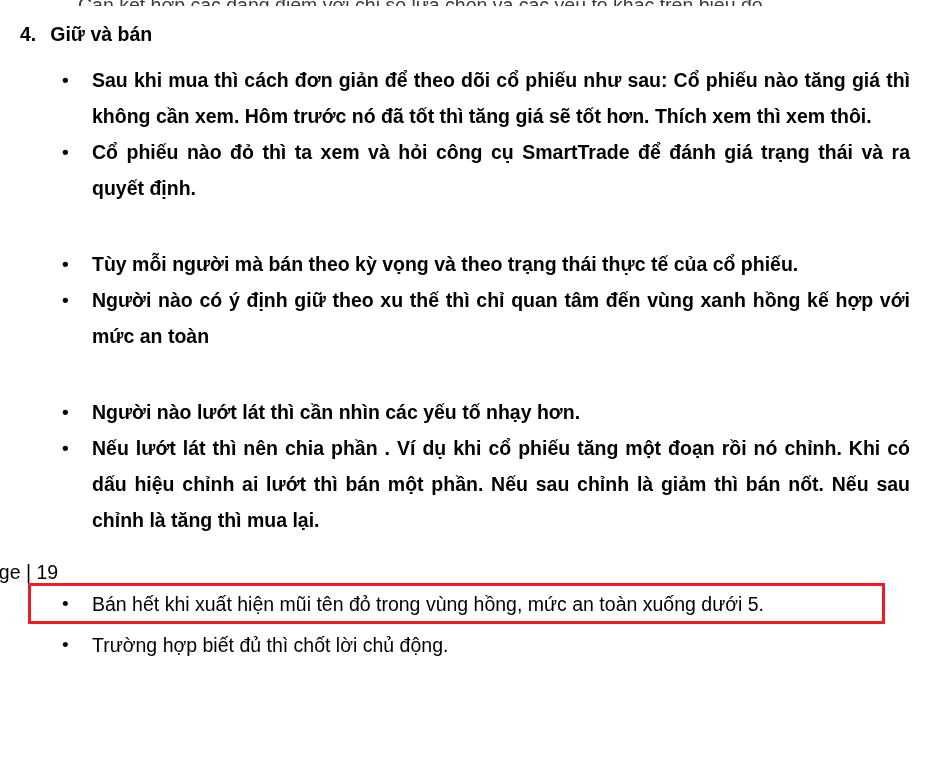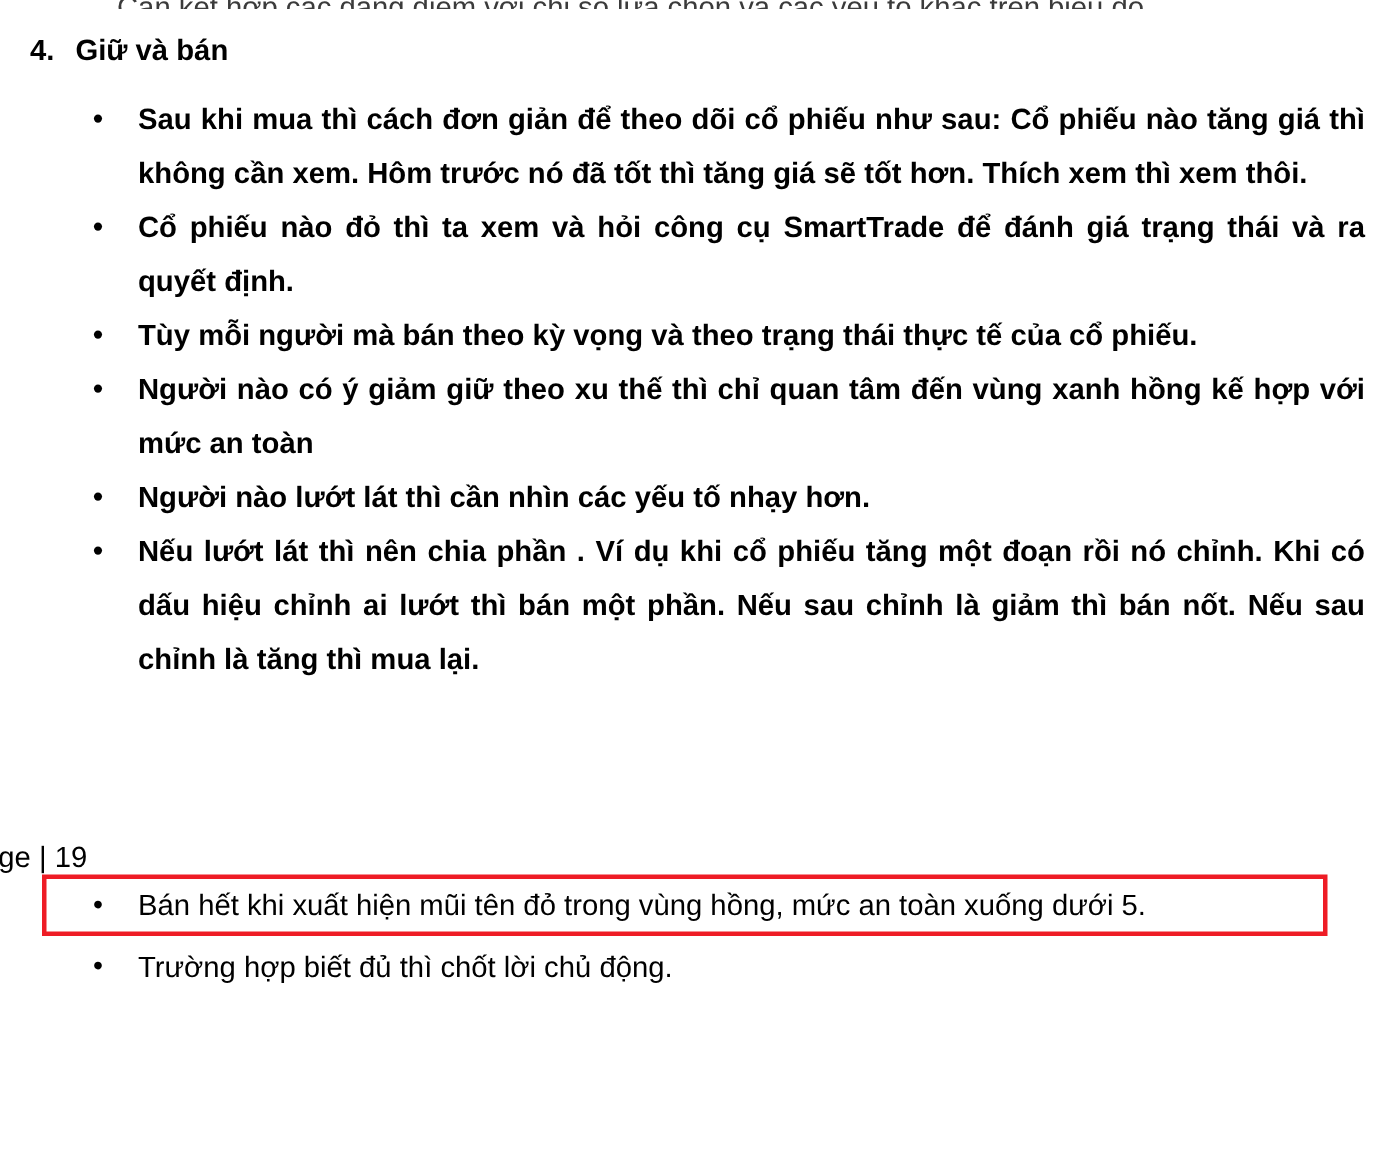--- a/index.html
+++ b/index.html
@@ -73,20 +73,21 @@
   .bullet-item::before {
     content: "\2022";
     position: absolute;
     left: 8px;
     top: 0;
     font-size: 19px;
     line-height: 36px;
   }
   .bullet-item.nojustify {
     text-align: left;
+    margin-top: 40px;
   }
 
   
   .highlight-box {
     position: absolute;
     left: 28px;
     top: 583px;
     width: 857px;
     height: 41px;
     border: 3px solid #ee1c25;
@@ -150,21 +151,21 @@
 
   <div class="section-heading">
     <span class="num">4.</span>
     <span>Giữ và bán</span>
   </div>
 
   <ul class="bullet-list">
     <li class="bullet-item">Sau khi mua thì cách đơn giản để theo dõi cổ phiếu như sau: Cổ phiếu nào tăng giá thì không cần xem. Hôm trước nó đã tốt thì tăng giá sẽ tốt hơn. Thích xem thì xem thôi.</li>
     <li class="bullet-item">Cổ phiếu nào đỏ thì ta xem và hỏi công cụ SmartTrade để đánh giá trạng thái và ra quyết định.</li>
     <li class="bullet-item nojustify">Tùy mỗi người mà bán theo kỳ vọng và theo trạng thái thực tế của cổ phiếu.</li>
-    <li class="bullet-item">Người nào có ý giảm giữ theo xu thế thì chỉ quan tâm đến vùng xanh hồng kế hợp với mức an toàn</li>
+    <li class="bullet-item">Người nào có ý định giữ theo xu thế thì chỉ quan tâm đến vùng xanh hồng kế hợp với mức an toàn</li>
     <li class="bullet-item nojustify">Người nào lướt lát thì cần nhìn các yếu tố nhạy hơn.</li>
     <li class="bullet-item">Nếu lướt lát thì nên chia phần . Ví dụ khi cổ phiếu tăng một đoạn rồi nó chỉnh. Khi có dấu hiệu chỉnh ai lướt thì bán một phần. Nếu sau chỉnh là giảm thì bán nốt. Nếu sau chỉnh là tăng thì mua lại.</li>
   </ul>
 
   <div class="highlight-box"></div>
 
   <div class="highlighted-bullet">Bán hết khi xuất hiện mũi tên đỏ trong vùng hồng, mức an toàn xuống dưới 5.</div>
 
   <div class="last-bullet">Trường hợp biết đủ thì chốt lời chủ động.</div>
 

